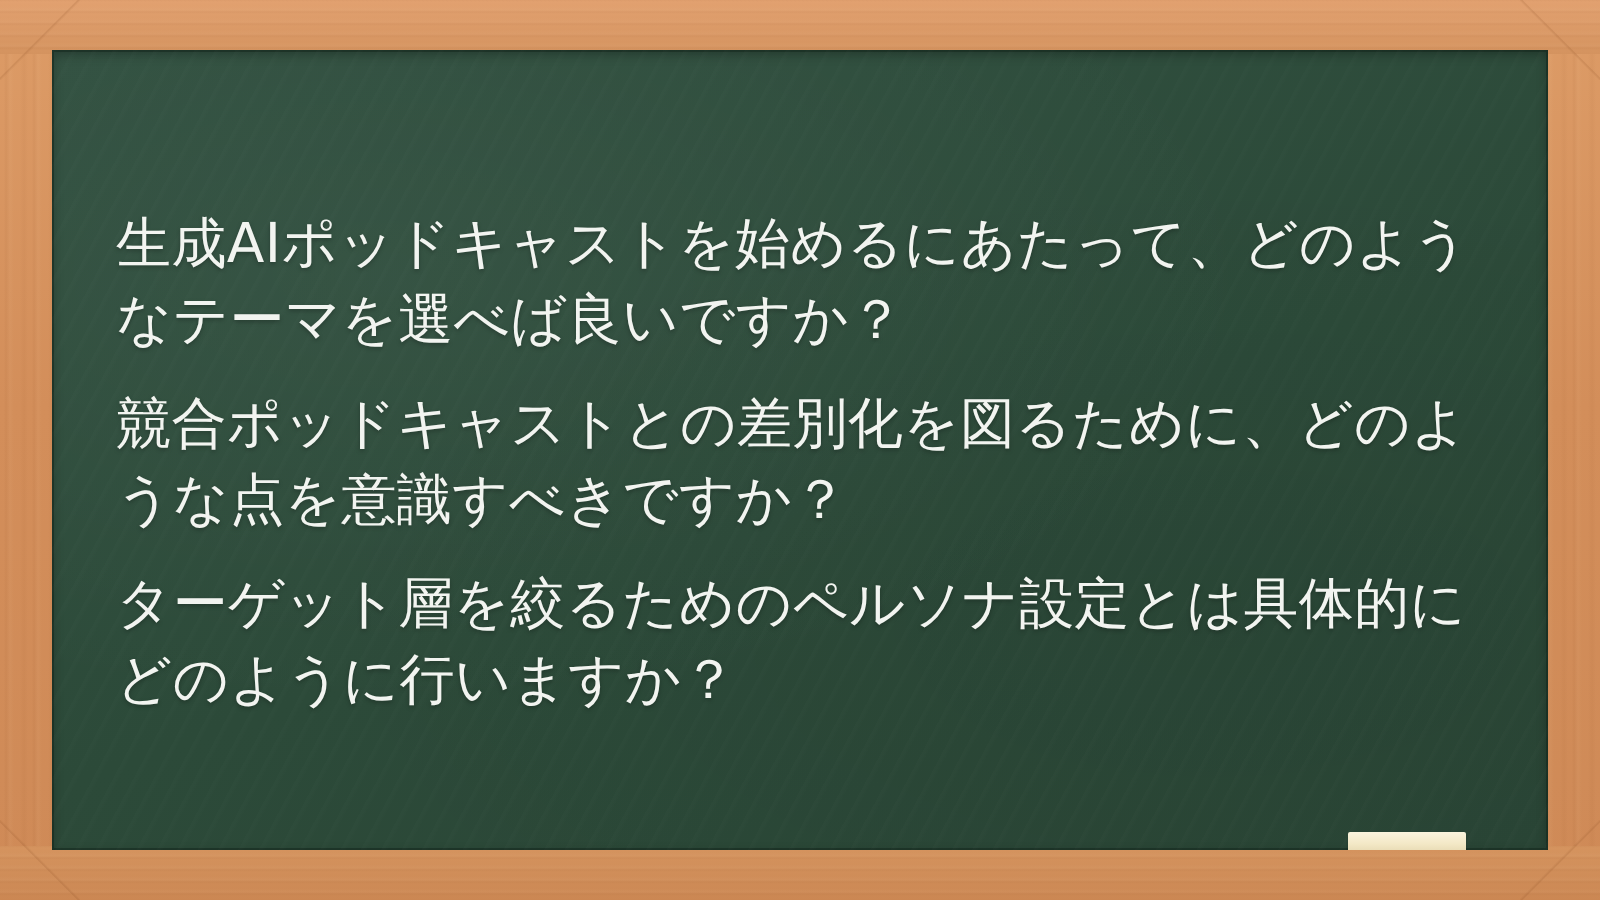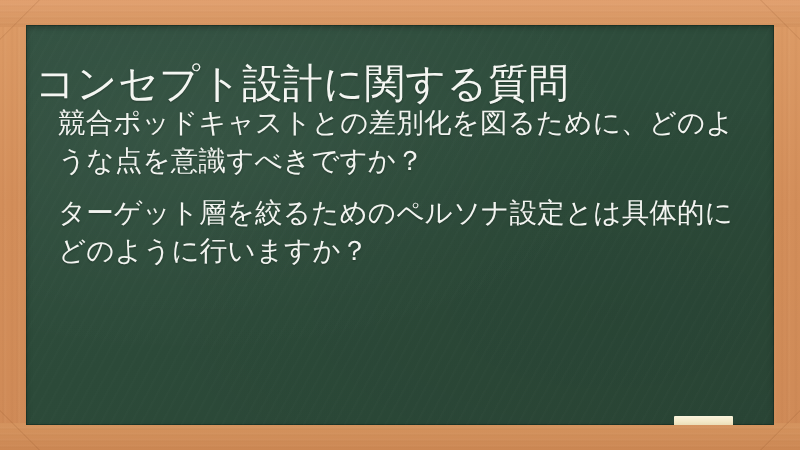--- a/index.html
+++ b/index.html
@@ -181,23 +181,23 @@
   <div class="wood-rail-top"></div>
   <div class="wood-rail-bottom"></div>
   <div class="miter miter-tl"></div>
   <div class="miter miter-tr"></div>
   <div class="miter miter-bl"></div>
   <div class="miter miter-br"></div>
 
   <div class="board">
     <div class="board-inner">
 
-      <h1 class="slide-title">コンセプト設計に関する質問</h1>
 
       <ul class="bullet-list">
+        <li class="bullet-item">生成AIポッドキャストを始めるにあたって、どのようなテーマを選べば良いですか？</li>
         <li class="bullet-item">競合ポッドキャストとの差別化を図るために、どのような点を意識すべきですか？</li>
         <li class="bullet-item">ターゲット層を絞るためのペルソナ設定とは具体的にどのように行いますか？</li>
       </ul>
 
       <div class="chalk-stick"></div>
 
     </div>
   </div>
 
 </div>

